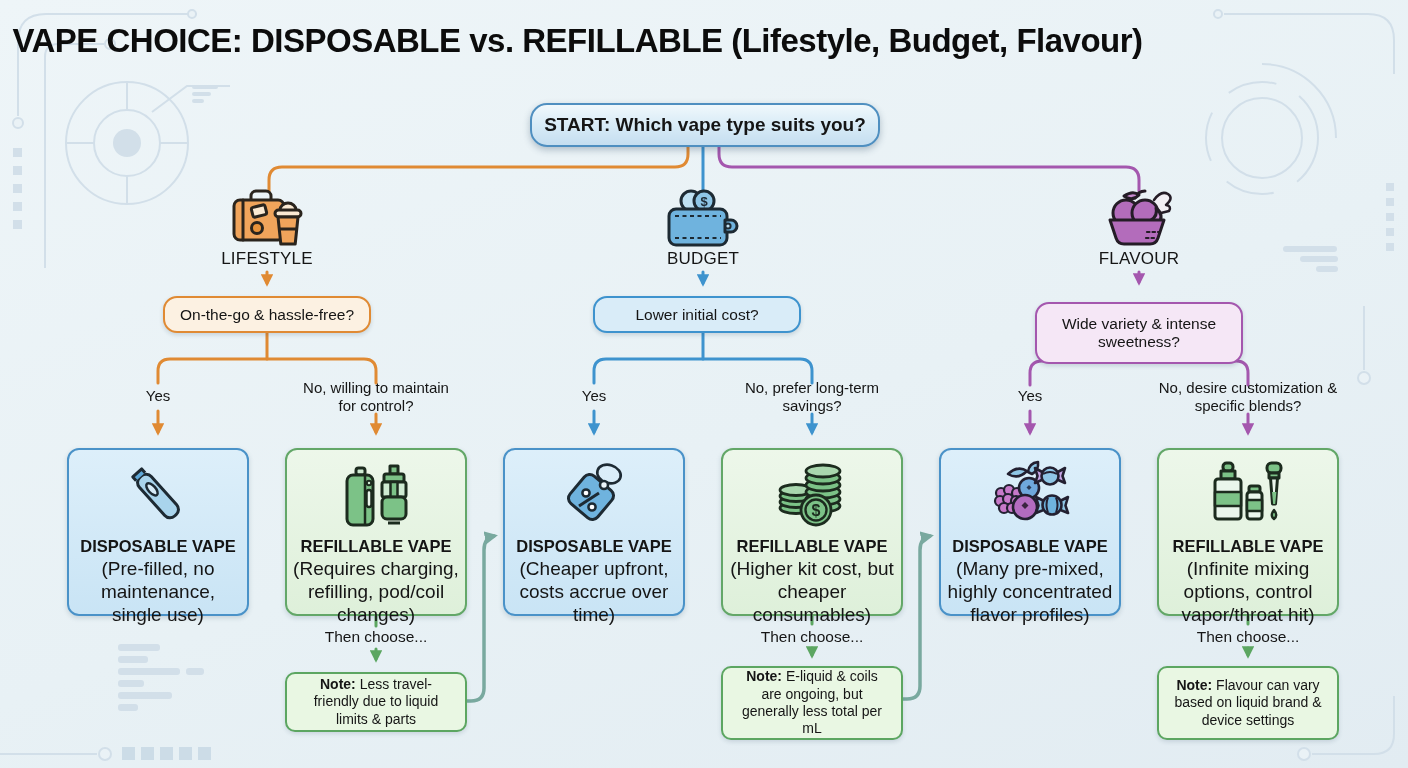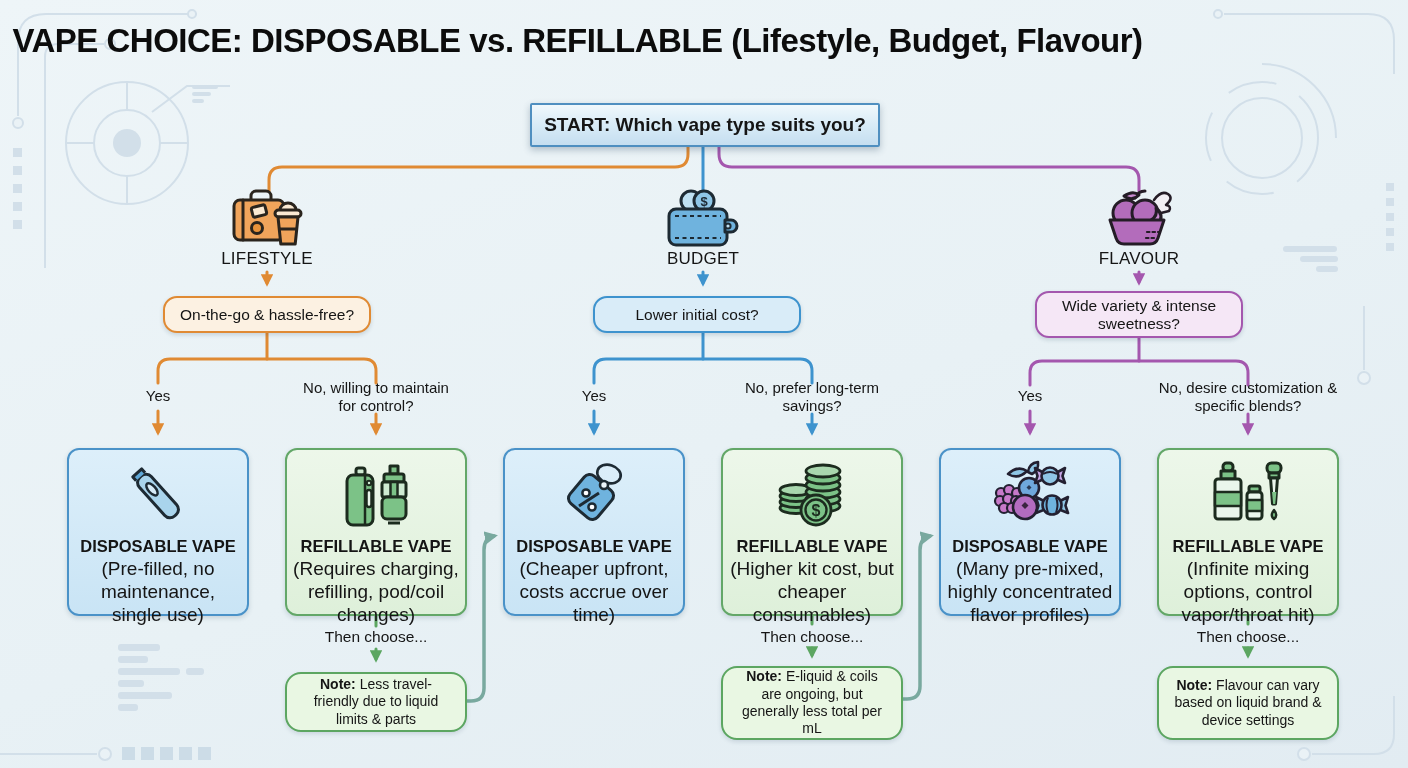--- a/index.html
+++ b/index.html
@@ -11,21 +11,21 @@
   #wires{position:absolute;left:0;top:0;z-index:1;}
   .abs{position:absolute;z-index:2;}
   #title{
     left:0;top:22px;width:1155px;text-align:center;
     font-size:33px;font-weight:700;letter-spacing:-.5px;color:#0c0c0c;
   }
   .start-box{
     left:530px;top:103px;width:346px;height:40px;
     display:flex;align-items:center;justify-content:center;
     background:linear-gradient(180deg,#f0f8fc 0%,#d6eaf6 55%,#c5def0 100%);
-    border:2.5px solid #4f8fc0;border-radius:2px;
+    border:2.5px solid #4f8fc0;border-radius:17px;
     box-shadow:0 3px 7px rgba(40,70,95,.30);
     font-size:19px;font-weight:700;
   }
   .bicon{width:84px;height:62px;top:188px;display:flex;align-items:flex-end;justify-content:center;}
   .blabel{width:140px;top:249px;text-align:center;font-size:17px;font-weight:400;letter-spacing:.2px;}
   .qbox{
     width:208px;display:flex;align-items:center;justify-content:center;text-align:center;
     border-radius:14px;font-size:15.5px;line-height:1.15;padding:2px 6px;box-sizing:border-box;
     box-shadow:0 2px 4px rgba(40,70,95,.18);
   }
@@ -38,21 +38,21 @@
     display:flex;flex-direction:column;align-items:center;
     box-shadow:0 2px 5px rgba(40,70,95,.18);padding-top:10px;
   }
   .rbox.blue{border:2.5px solid #4A92C8;background:linear-gradient(180deg,#ddeffa,#c9e4f5);}
   .rbox.green{border:2.5px solid #63A768;background:linear-gradient(180deg,#edf7ea,#def0da);}
   .ric{flex:0 0 auto;}
   .rtitle{font-size:16.5px;font-weight:700;margin-top:5px;}
   .rdesc{font-size:19px;line-height:1.22;text-align:center;margin-top:1px;padding:0 6px;}
   .then{width:140px;top:628px;text-align:center;font-size:15.5px;}
   .note{
-    width:182px;border-radius:16px;border:2.5px solid #5CA661;background:#e9f7e3;
+    width:182px;border-radius:10px;border:2.5px solid #5CA661;background:#e9f7e3;
     box-sizing:border-box;display:flex;align-items:center;justify-content:center;
     font-size:14px;line-height:1.24;text-align:center;padding:5px 15px;
     box-shadow:0 2px 4px rgba(40,70,95,.15);
   }
 </style>
 </head>
 <body>
 
 <div id="stage">
 
@@ -231,21 +231,21 @@
         <circle cx="29" cy="25" r="13" fill="#B36CBB"></circle>
         <circle cx="48" cy="25" r="13" fill="#B36CBB"></circle>
         <path d="M59 20 q9 7 2 17 l-7 -5 q7 -4 5 -12z" fill="#C98BD1"></path>
         <path d="M13 32 h54 l-6 18 q-2 6 -8 6 h-26 q-6 0 -8 -6 z" fill="#B36CBB"></path>
         <line x1="50" y1="44" x2="62" y2="44" stroke-dasharray="2.5 3" stroke-width="2.2"></line>
         <line x1="49" y1="50" x2="60" y2="50" stroke-dasharray="2.5 3" stroke-width="2.2"></line>
       </g>
     </svg>
   </div>
   <div class="abs blabel" style="left:1069px">FLAVOUR</div>
-  <div class="abs qbox q-purple" style="left:1035px;top:291px;height:47px">Wide variety &amp; intense sweetness?</div>
+  <div class="abs qbox q-purple" style="left:1035px;top:302px;height:62px">Wide variety &amp; intense sweetness?</div>
   <div class="abs yn" style="left:1000px;top:387px;width:60px">Yes</div>
   <div class="abs yn" style="left:1148px;top:379px;width:200px">No, desire customization &amp; specific blends?</div>
 
   <div class="abs rbox blue" style="left:67px">
     <svg class="ric" width="84" height="72" viewBox="0 0 84 72">
       <g transform="rotate(-42 42 36)" stroke="#1d2a33" stroke-width="3" stroke-linejoin="round">
         <rect x="34" y="10" width="16" height="52" rx="7" fill="#A9D4EC"></rect>
         <path d="M36 10 v-5 l12 0 v5" fill="#5FA8D8"></path>
         <ellipse cx="42" cy="27" rx="3.6" ry="7.5" fill="#D6EBF7" stroke-width="2.5"></ellipse>
       </g>

